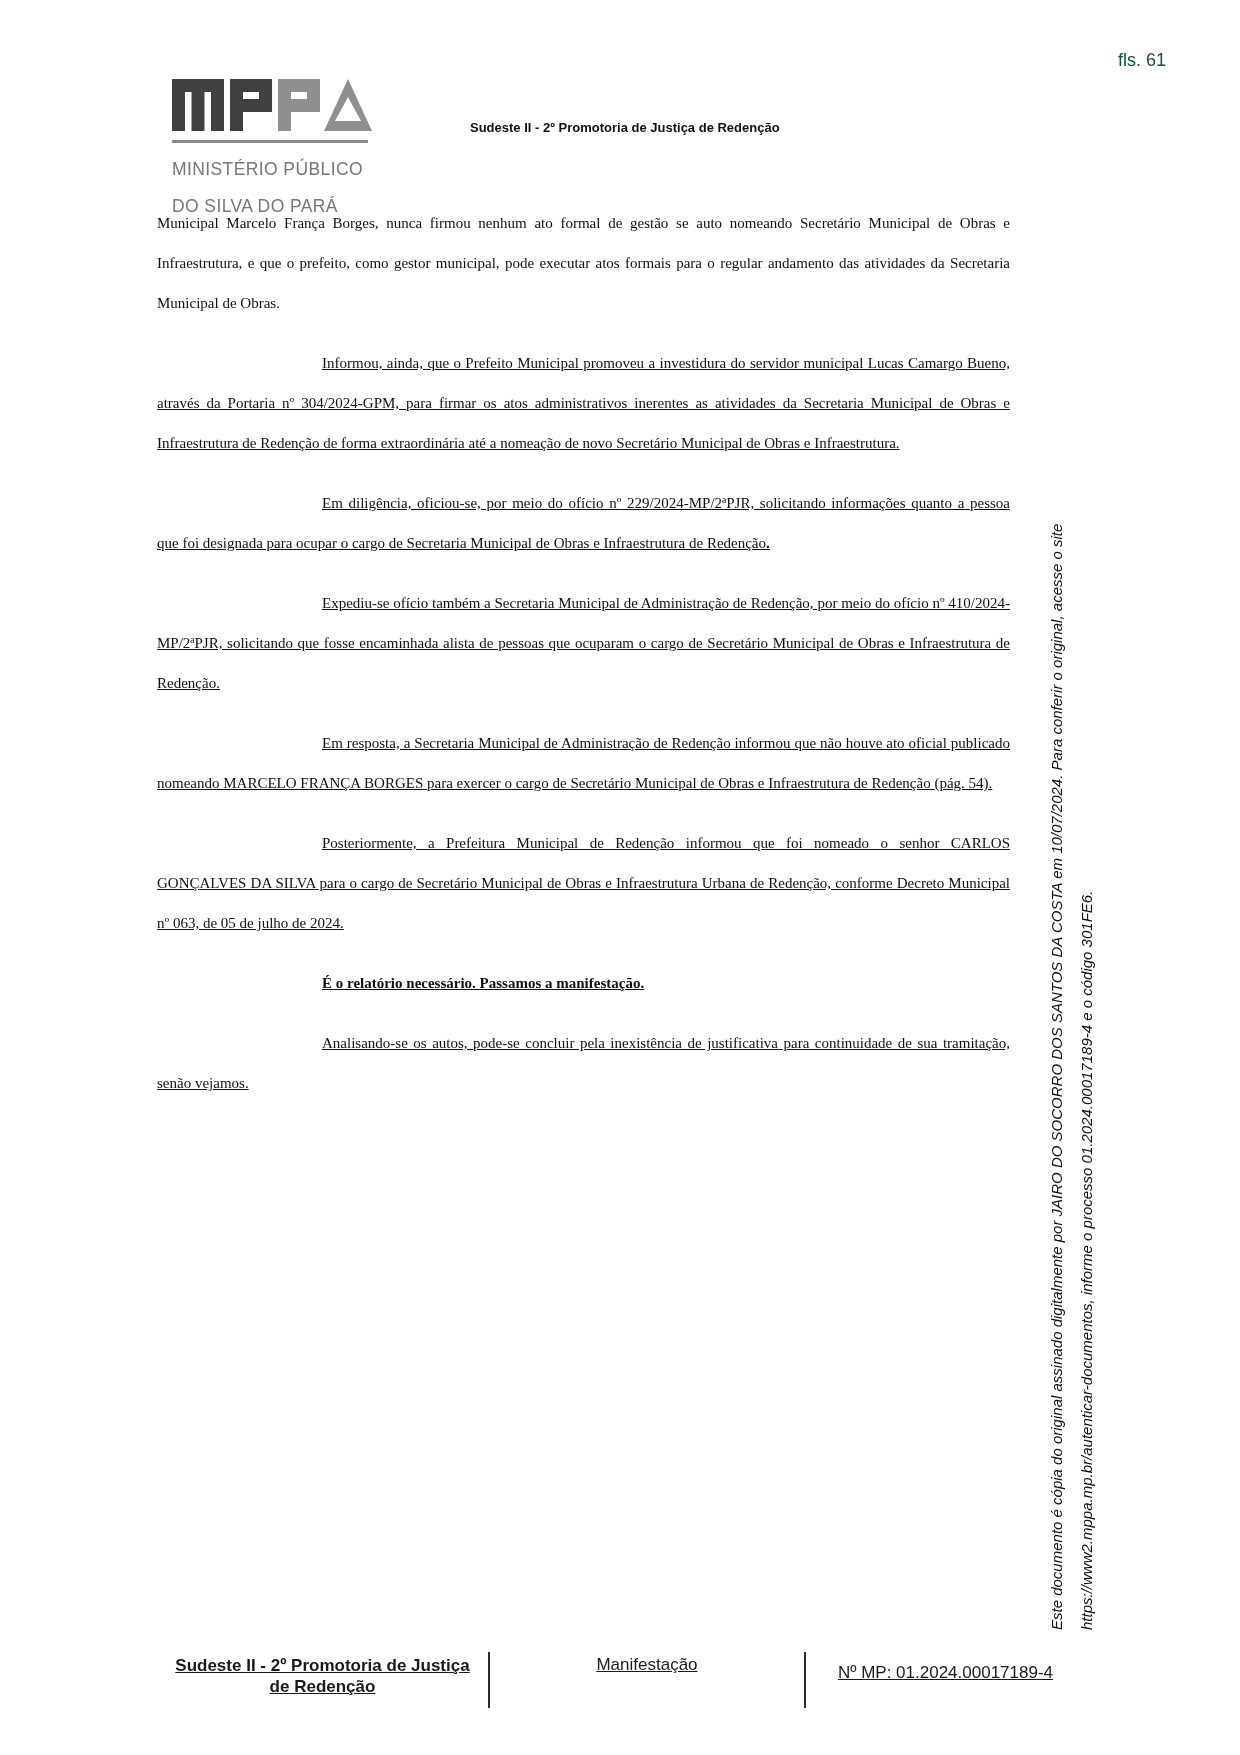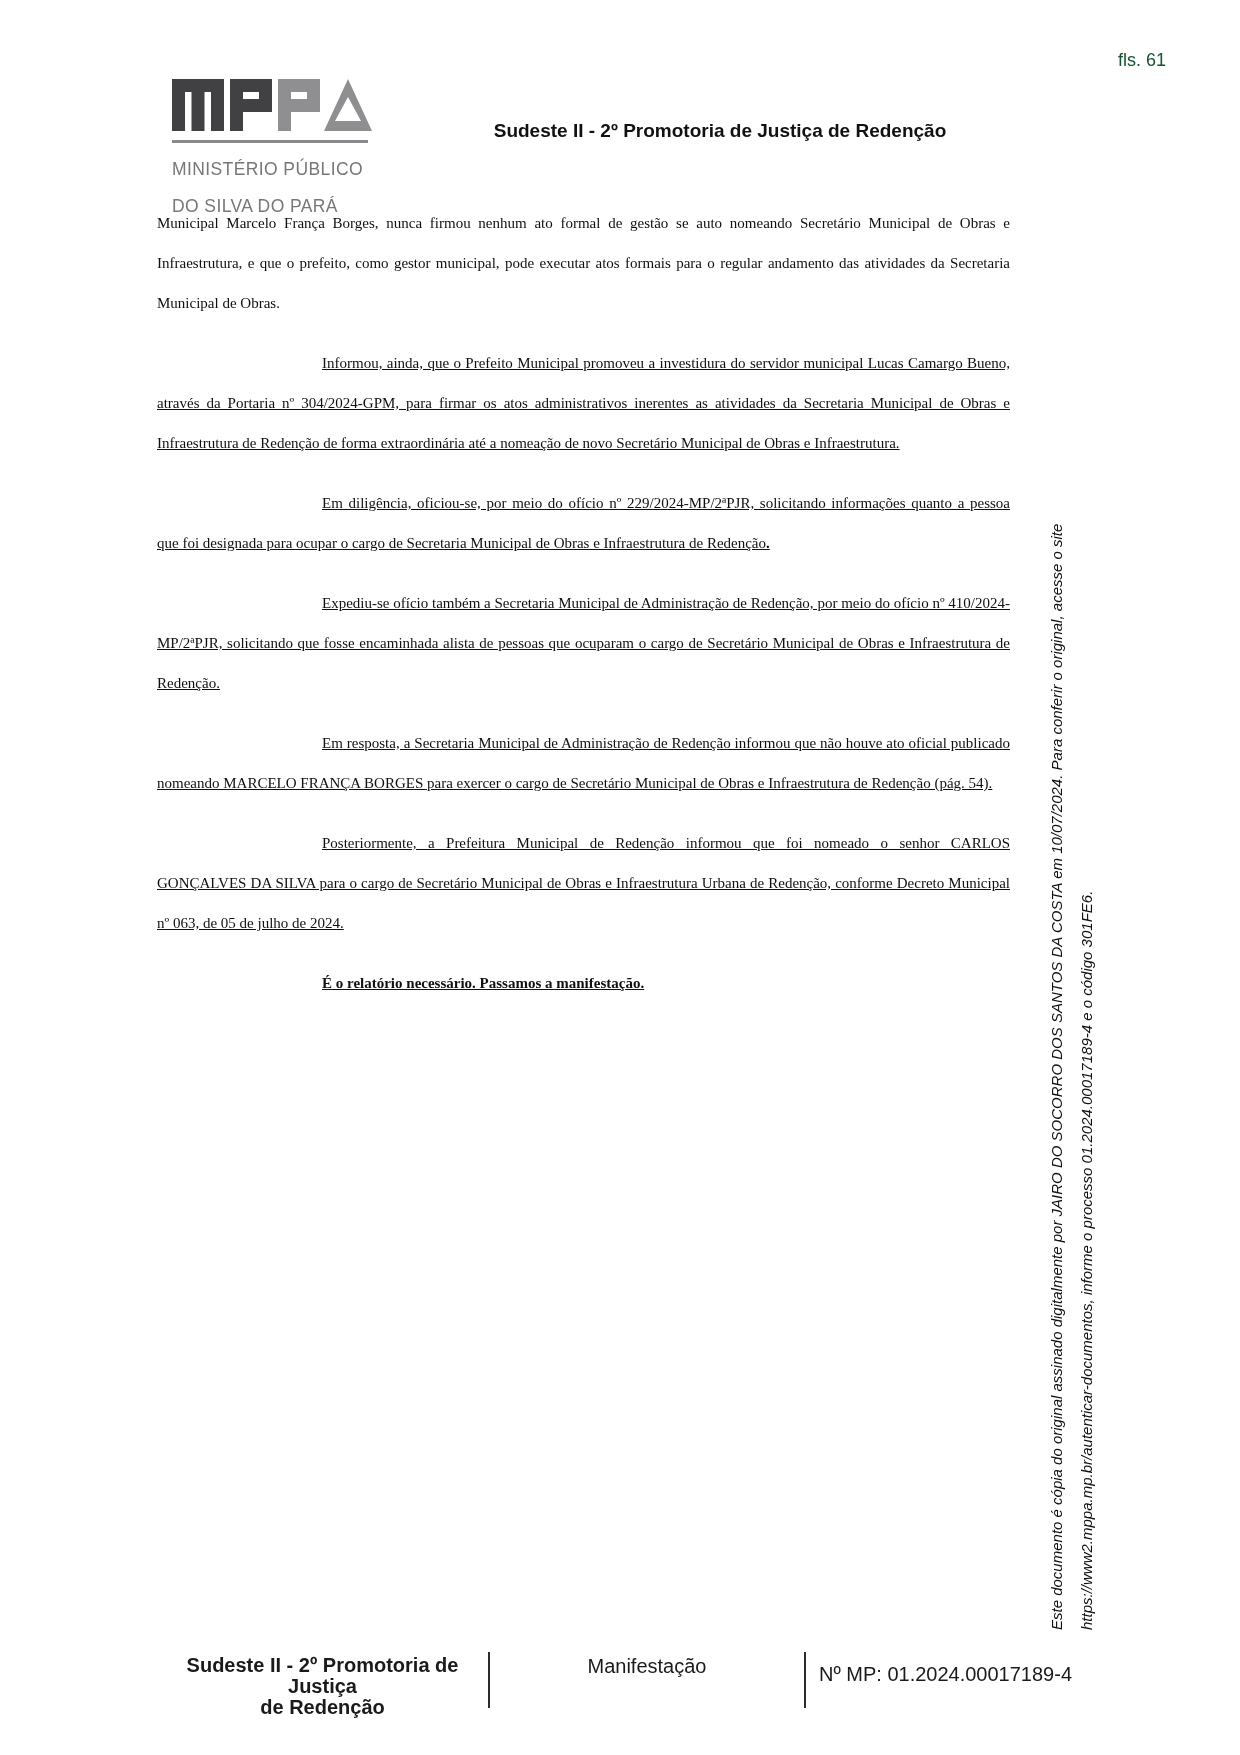--- a/index.html
+++ b/index.html
@@ -22,40 +22,40 @@
   .logo-rule {
     margin-top: 8px; height: 3px; width: 196px; background: #8a8a8c;
   }
   .logo-org {
     margin-top: 16px;
     font-size: 17.5px; line-height: 21px; letter-spacing: 0.4px;
     color: #77777a; white-space: nowrap;
   }
   .header-title {
     position: absolute; top: 120px; left: 470px; width: 500px;
-    font-size: 19px; font-weight: bold; color: #111; text-align: center;
+    font-size: 13px; font-weight: bold; color: #111; text-align: left;
     white-space: nowrap;
   }
 
   
   .doc-body {
     position: absolute; top: 203px; left: 157px; width: 853px;
     font-family: "Liberation Serif", serif;
     font-size: 15px; line-height: 40px;
     text-align: justify; color: #101010;
   }
   .para { margin-bottom: 20px; }
   .para.indent { text-indent: 165px; text-decoration: underline; }
   .b { font-weight: bold; }
 
   
   .footer {
     position: absolute; top: 1652px; left: 157px; width: 928px;
     display: flex; align-items: stretch;
-    font-size: 20px; color: #1a1a1a;
+    font-size: 17px; color: #1a1a1a; text-decoration: underline;
   }
   .footer-cell {
     height: 56px; padding-top: 3px;
     text-align: center;
   }
   .footer-left  { width: 333px; border-right: 2px solid #2b2b2b; font-weight: bold; line-height: 21px; }
   .footer-center{ width: 316px; border-right: 2px solid #2b2b2b; }
   .footer-right { width: 279px; margin-top: 8px; }
 
   
@@ -94,20 +94,21 @@
 <div class="header-title">Sudeste II - 2º Promotoria de Justiça de Redenção</div>
 
 <main class="doc-body">
   <p class="para"><span>Municipal Marcelo França Borges, nunca firmou nenhum ato formal de gestão se auto nomeando Secretário Municipal de Obras e Infraestrutura, e que o prefeito, como gestor municipal, pode executar atos formais para o regular andamento das atividades da Secretaria Municipal de Obras.</span></p>
   <p class="para indent"><span>Informou, ainda, que o Prefeito Municipal promoveu a investidura do servidor municipal Lucas Camargo Bueno, através da Portaria nº 304/2024-GPM, para firmar os atos administrativos inerentes as atividades da Secretaria Municipal de Obras e Infraestrutura de Redenção de forma extraordinária até a nomeação de novo Secretário Municipal de Obras e Infraestrutura.</span></p>
   <p class="para indent"><span>Em diligência, oficiou-se, por meio do ofício nº 229/2024-MP/2ªPJR, solicitando informações quanto a pessoa que foi designada para ocupar o cargo de Secretaria Municipal de Obras e Infraestrutura de Redenção</span><span class="b">.</span></p>
   <p class="para indent"><span>Expediu-se ofício também a Secretaria Municipal de Administração de Redenção, por meio do ofício nº 410/2024-MP/2ªPJR, solicitando que fosse encaminhada alista de pessoas que ocuparam o cargo de Secretário Municipal de Obras e Infraestrutura de Redenção.</span></p>
   <p class="para indent"><span>Em resposta, a Secretaria Municipal de Administração de Redenção informou que não houve ato oficial publicado nomeando MARCELO FRANÇA BORGES para exercer o cargo de Secretário Municipal de Obras e Infraestrutura de Redenção (pág. 54).</span></p>
   <p class="para indent"><span>Posteriormente, a Prefeitura Municipal de Redenção informou que foi nomeado o senhor CARLOS GONÇALVES DA SILVA para o cargo de Secretário Municipal de Obras e Infraestrutura Urbana de Redenção, conforme Decreto Municipal nº 063, de 05 de julho de 2024.</span></p>
   <p class="para indent b"><span>É o relatório necessário. Passamos a manifestação.</span></p>
+  <p class="para indent"><span>Analisando-se os autos, pode-se concluir pela inexistência de justificativa para continuidade de sua tramitação, senão vejamos.</span></p>
 </main>
 
 <footer class="footer">
   <div class="footer-cell footer-left">
     <div>Sudeste II - 2º Promotoria de Justiça</div>
     <div>de Redenção</div>
   </div>
   <div class="footer-cell footer-center">Manifestação</div>
   <div class="footer-cell footer-right">Nº MP: 01.2024.00017189-4</div>
 </footer>

